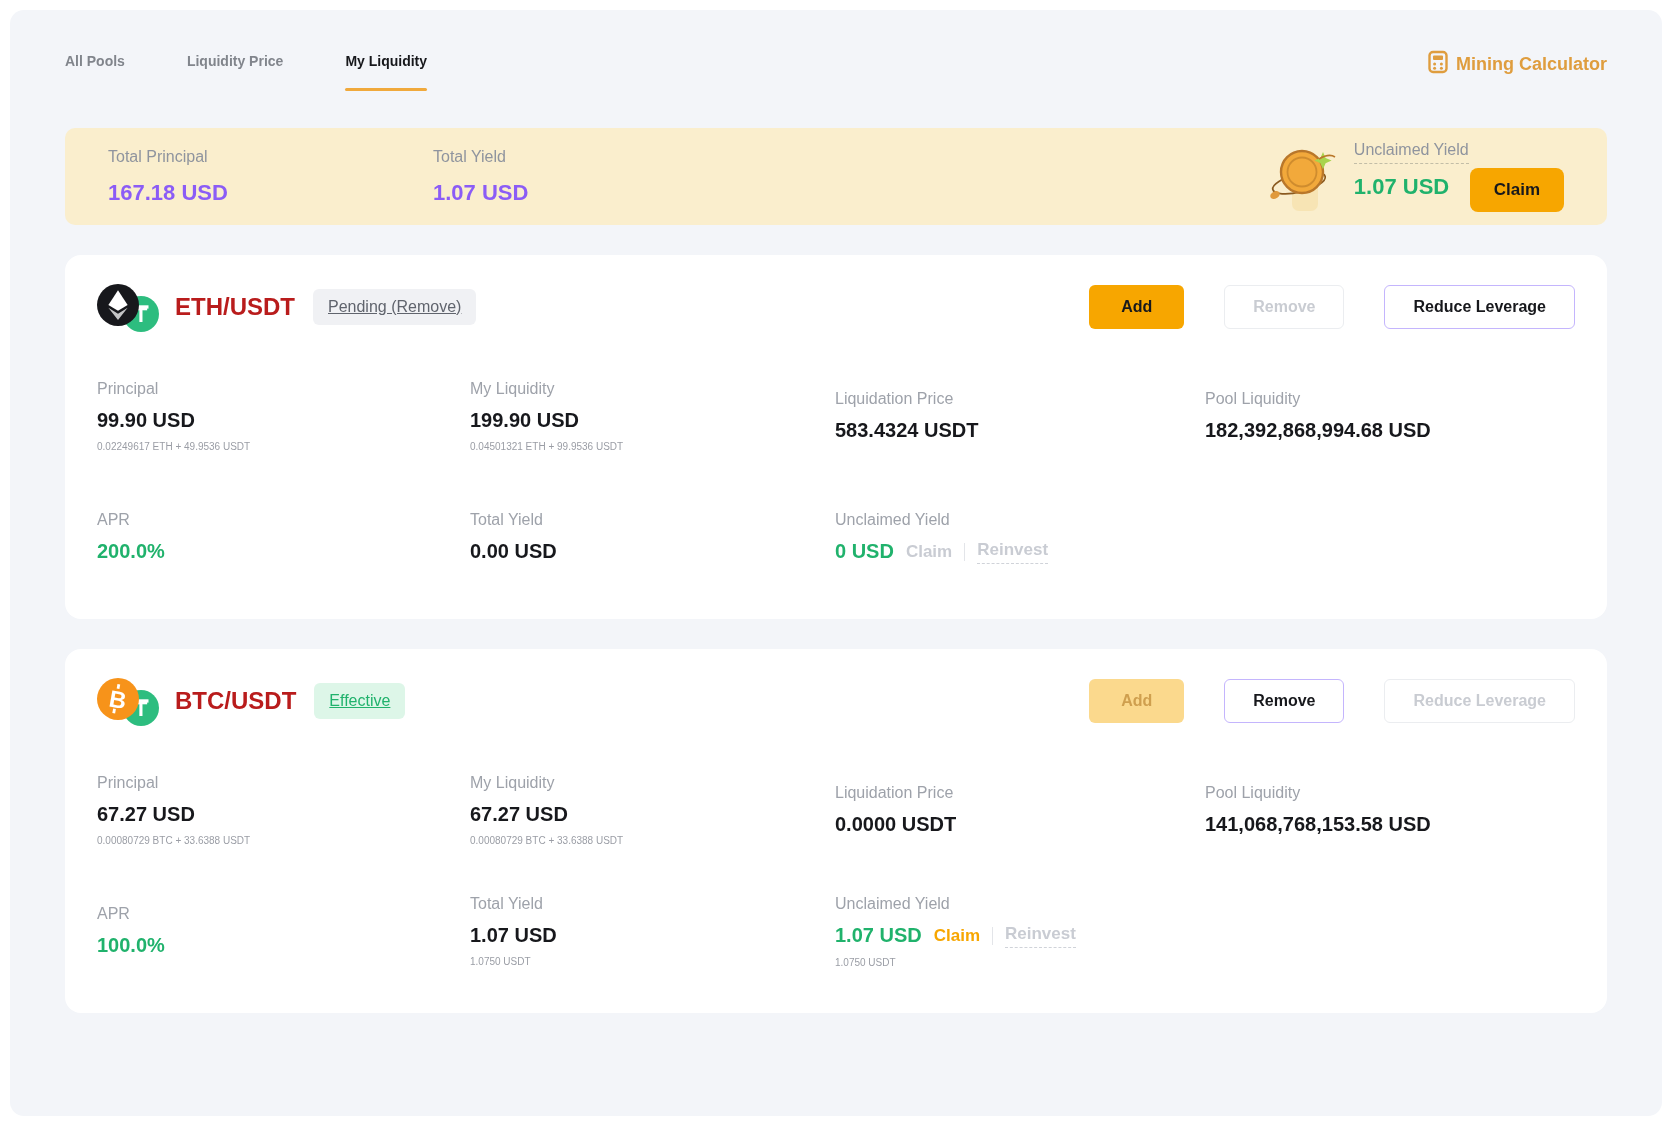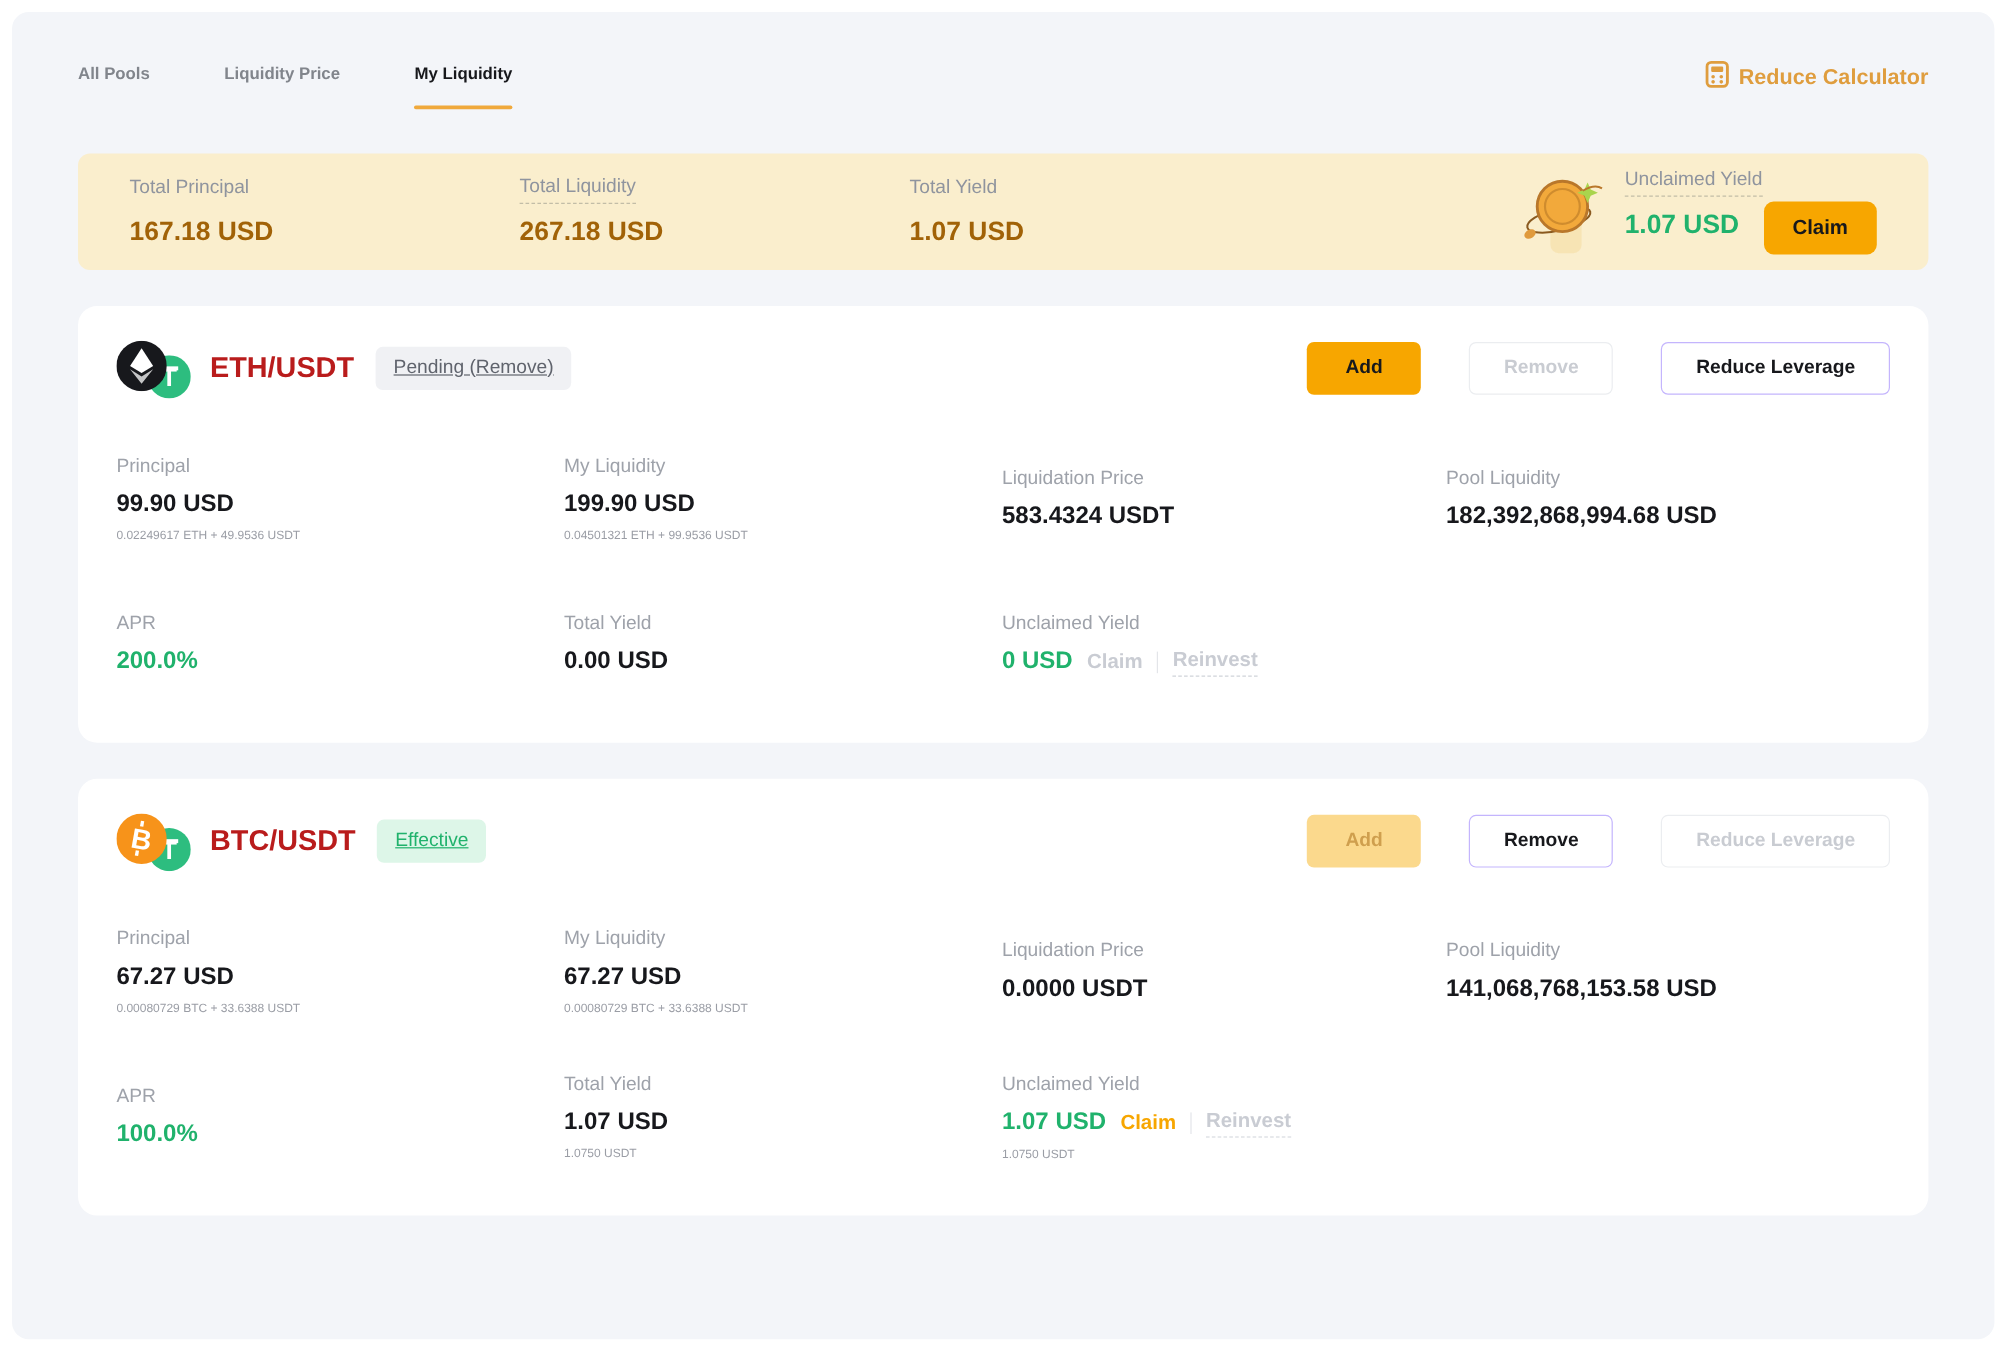--- a/index.html
+++ b/index.html
@@ -20,21 +20,21 @@
   .yield-calc { display:flex; align-items:center; gap:8px; color:#df9d3e;
     font-size:18px; font-weight:bold; margin-top:4px; cursor:pointer; }
 
   
   .summary { height:97px; background:#faeecd; border-radius:10px;
     display:flex; align-items:center; padding:0 43px; }
   .sum-col { width:325px; }
   .sum-col.grow { flex:1; }
   .sum-label { font-size:16px; color:#8f949e; display:inline-block; padding-bottom:4px; }
   .sum-label.dashed { border-bottom:1px dashed #c2bda7; }
-  .sum-value { font-size:22px; font-weight:bold; color:#a16207; margin-top:10px; }
+  .sum-value { font-size:22px; font-weight:bold; color:#8b5cf6; margin-top:10px; }
   .sum-right { display:flex; align-items:center; }
   .coin-illustration { width:72px; height:76px; margin-right:18px; }
   .unclaimed-col .sum-value { color:#20b26c; display:inline-block; }
   .claim-btn { display:inline-block; margin-left:16px; background:#f7a600; color:#17181c;
     font-size:17px; font-weight:bold; border:none; border-radius:8px;
     padding:12px 24px; cursor:pointer; vertical-align:middle; }
 
   
   .card { background:#ffffff; border-radius:16px; margin-top:30px;
     padding:26px 32px 38px; }
@@ -94,32 +94,28 @@
       <span>
         <svg width="20" height="24" viewBox="0 0 20 24">
           <rect x="1.5" y="2" width="17" height="20" rx="3.5" fill="none" stroke="#df9d3e" stroke-width="2.4"></rect>
           <rect x="5" y="5.5" width="10" height="4.5" rx="1" fill="#df9d3e"></rect>
           <circle cx="6.6" cy="14" r="1.5" fill="#df9d3e"></circle>
             <circle cx="13.4" cy="14" r="1.5" fill="#df9d3e"></circle>
           <circle cx="6.6" cy="18.2" r="1.5" fill="#df9d3e"></circle>
             <circle cx="13.4" cy="18.2" r="1.5" fill="#df9d3e"></circle>
         </svg>
       </span>
-      <span>Reduce Calculator</span>
+      <span>Mining Calculator</span>
     </div>
   </div>
 
   <div class="summary">
     <div class="sum-col">
       <span class="sum-label">Total Principal</span>
       <div class="sum-value">167.18 USD</div>
-    </div>
-    <div class="sum-col">
-      <span class="sum-label dashed">Total Liquidity</span>
-      <div class="sum-value">267.18 USD</div>
     </div>
     <div class="sum-col grow">
       <span class="sum-label">Total Yield</span>
       <div class="sum-value">1.07 USD</div>
     </div>
     <div class="sum-right">
       <span class="coin-illustration">
         <svg width="72" height="76" viewBox="0 0 72 76">
           <rect x="28" y="34" width="26" height="38" rx="7" fill="#f5dda3" opacity="0.6"></rect>
           <ellipse cx="35" cy="44" rx="27" ry="9" fill="none" stroke="#8a5a20" stroke-width="1.7" transform="rotate(-14 35 44)"></ellipse>

